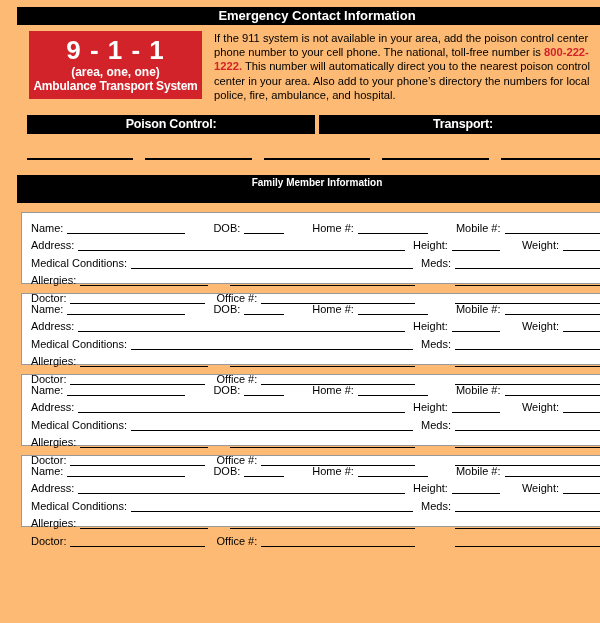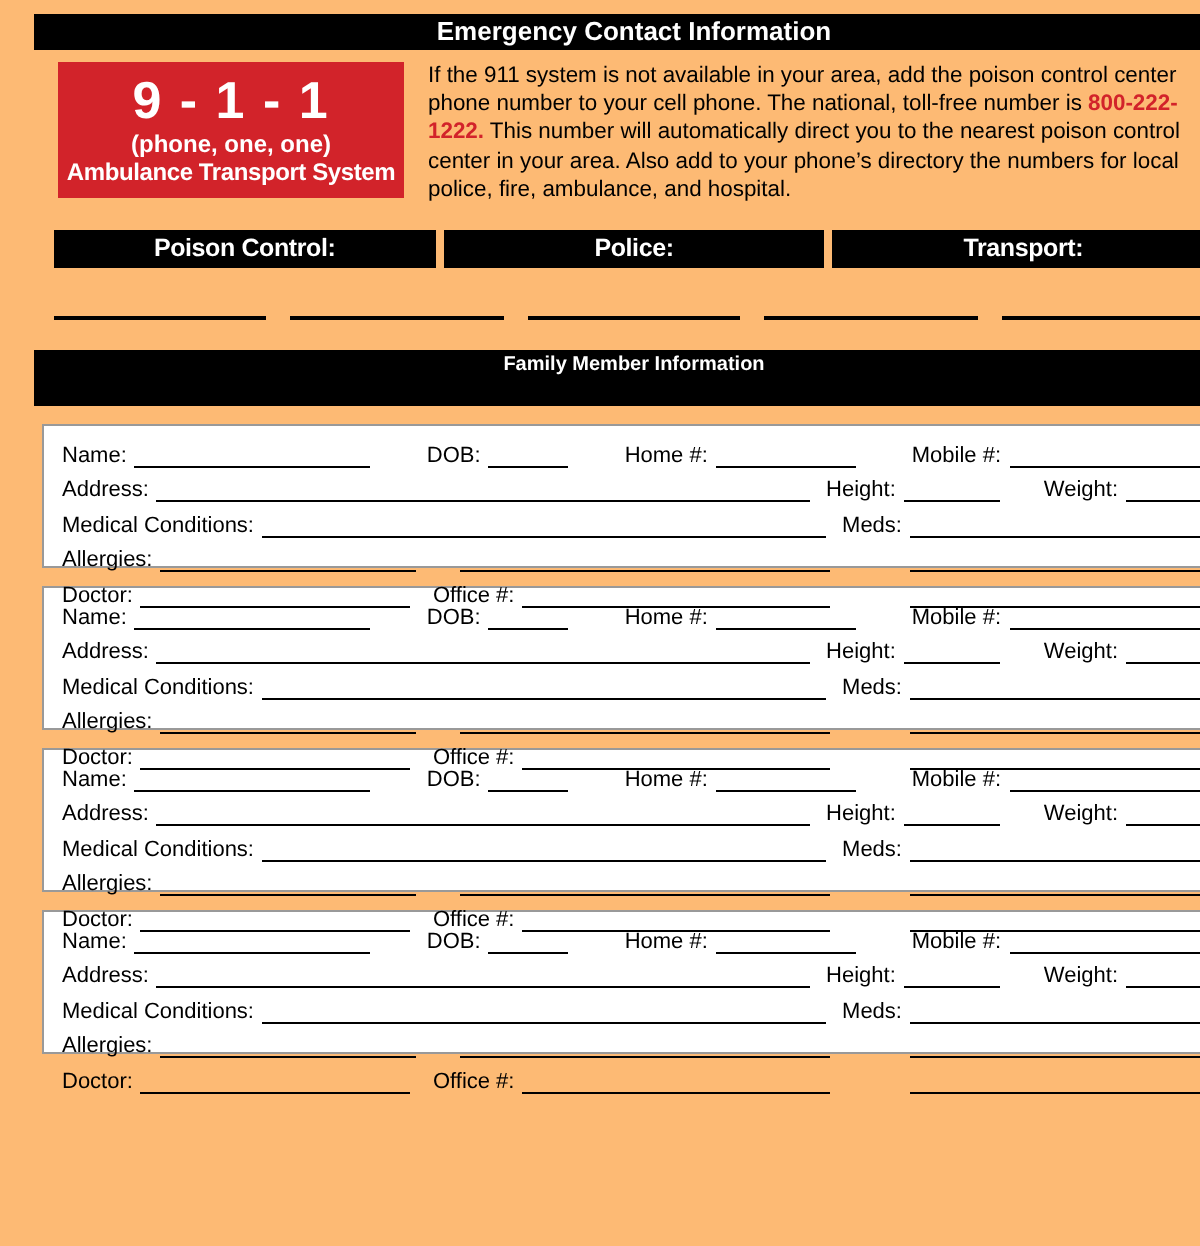--- a/index.html
+++ b/index.html
@@ -49,34 +49,31 @@
 </head>
 <body>
 
 <div class="page">
 
   <div class="bar bar1">Emergency Contact Information</div>
 
   <div class="intro">
     <div class="redbox">
       <div class="n911">9 - 1 - 1</div>
-      <div class="sub1">(phone, one, one)</div>
+      <div class="sub1">(area, one, one)</div>
       <div class="sub2">Ambulance Transport System</div>
     </div>
     <div class="introtext"><span>If the 911 system is not available in your area, add the poison control center phone number to your cell phone. The national, toll-free number is </span><span class="phone">800-222-1222.</span><span> This number will automatically direct you to the nearest poison control center in your area. Also add to your phone’s directory the numbers for local police, fire, ambulance, and hospital.</span></div>
   </div>
 
   <div class="contacts">
     <div class="ccol">
       <div class="clabel">Poison Control:</div>
     </div>
     <div class="ccol">
-      <div class="clabel">Police:</div>
-    </div>
-    <div class="ccol">
       <div class="clabel">Transport:</div>
     </div>
   </div>
 
   <div class="clines">
     <div class="cline"></div>
     <div class="cline"></div>
     <div class="cline"></div>
     <div class="cline"></div>
     <div class="cline"></div>

